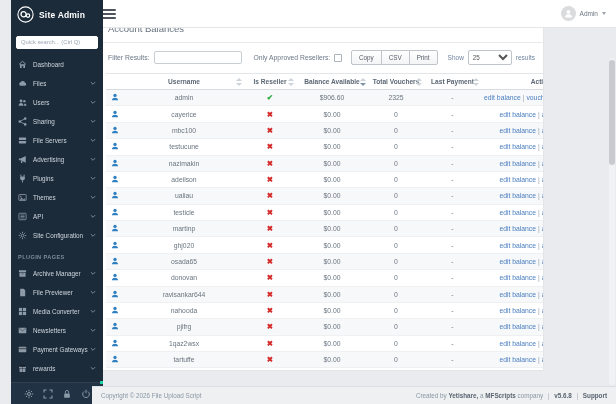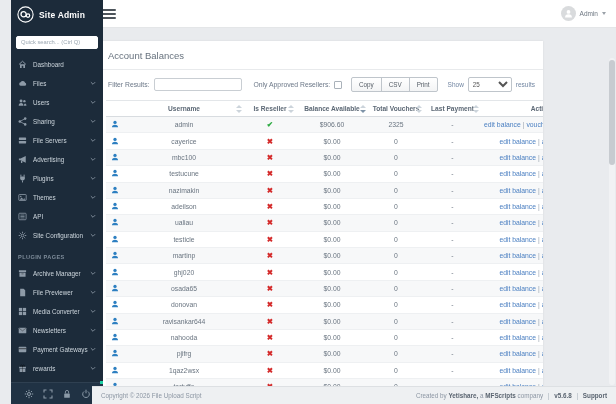--- a/index.html
+++ b/index.html
@@ -40,21 +40,21 @@
   .burger div { height:2px; background:#4d545b; margin:2px 0; border-radius:1px; }
   .user-menu { display:flex; align-items:center; gap:4px; cursor:pointer; }
   .avatar { width:15px; height:15px; border-radius:50%; background:#d9dbdd;
     display:flex; align-items:center; justify-content:center; overflow:hidden; }
   .avatar svg { width:9px; height:9px; color:#ffffff; }
   .user-name { font-size:6.5px; color:#6d7680; }
   .caret { width:0; height:0; border-left:2.5px solid transparent;
     border-right:2.5px solid transparent; border-top:3px solid #9aa1a8; }
 
   
-  .card { position:absolute; left:98px; top:41px; width:445px; height:356px;
+  .card { position:absolute; left:98px; top:14px; width:445px; height:356px;
     background:#ffffff; box-shadow:0 0 2px rgba(0,0,0,.08); overflow:hidden; }
   .page-title { font-size:9.5px; color:#67727e; padding:9px 10px 8px 10px; }
   .card-divider { border-top:1px solid #e8eaec; }
   .filter-bar { display:flex; align-items:center; padding:7px 8px 6px 10px; }
   .filter-label { font-size:6.8px; color:#6b7787; margin-right:4px; }
   .filter-input { width:88px; height:13px; border:1px solid #c9ced3; border-radius:2px;
     font-size:6.5px; padding:0 3px; outline:none; color:#444;
     font-family:"Liberation Sans", sans-serif; }
   .approved-label { font-size:6.8px; color:#6b7787; margin-left:12px; margin-right:4px; }
   .approved-check { appearance:none; -webkit-appearance:none; width:8px; height:8px;

